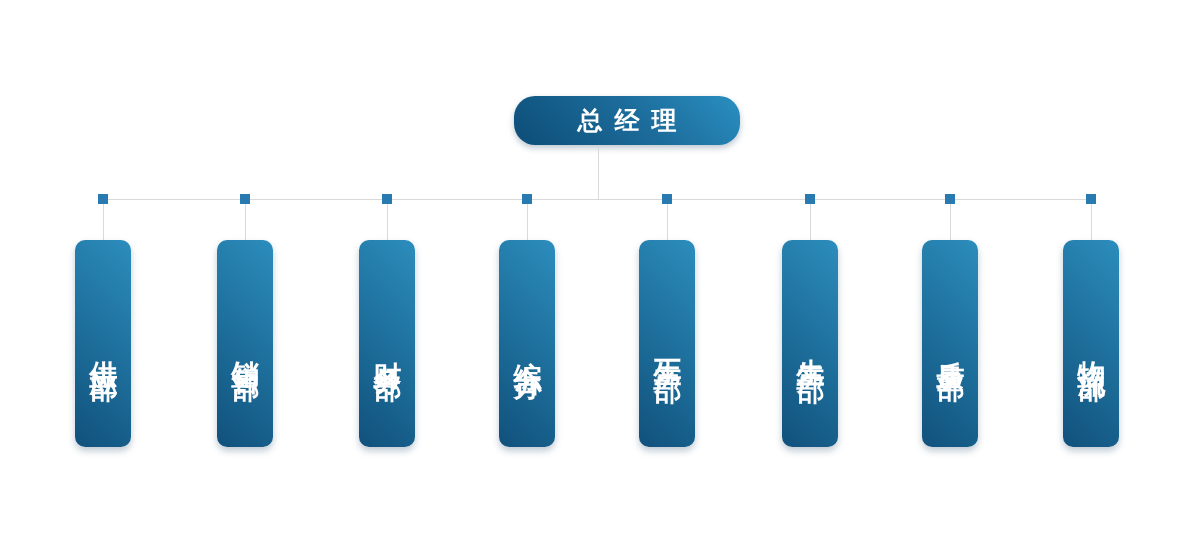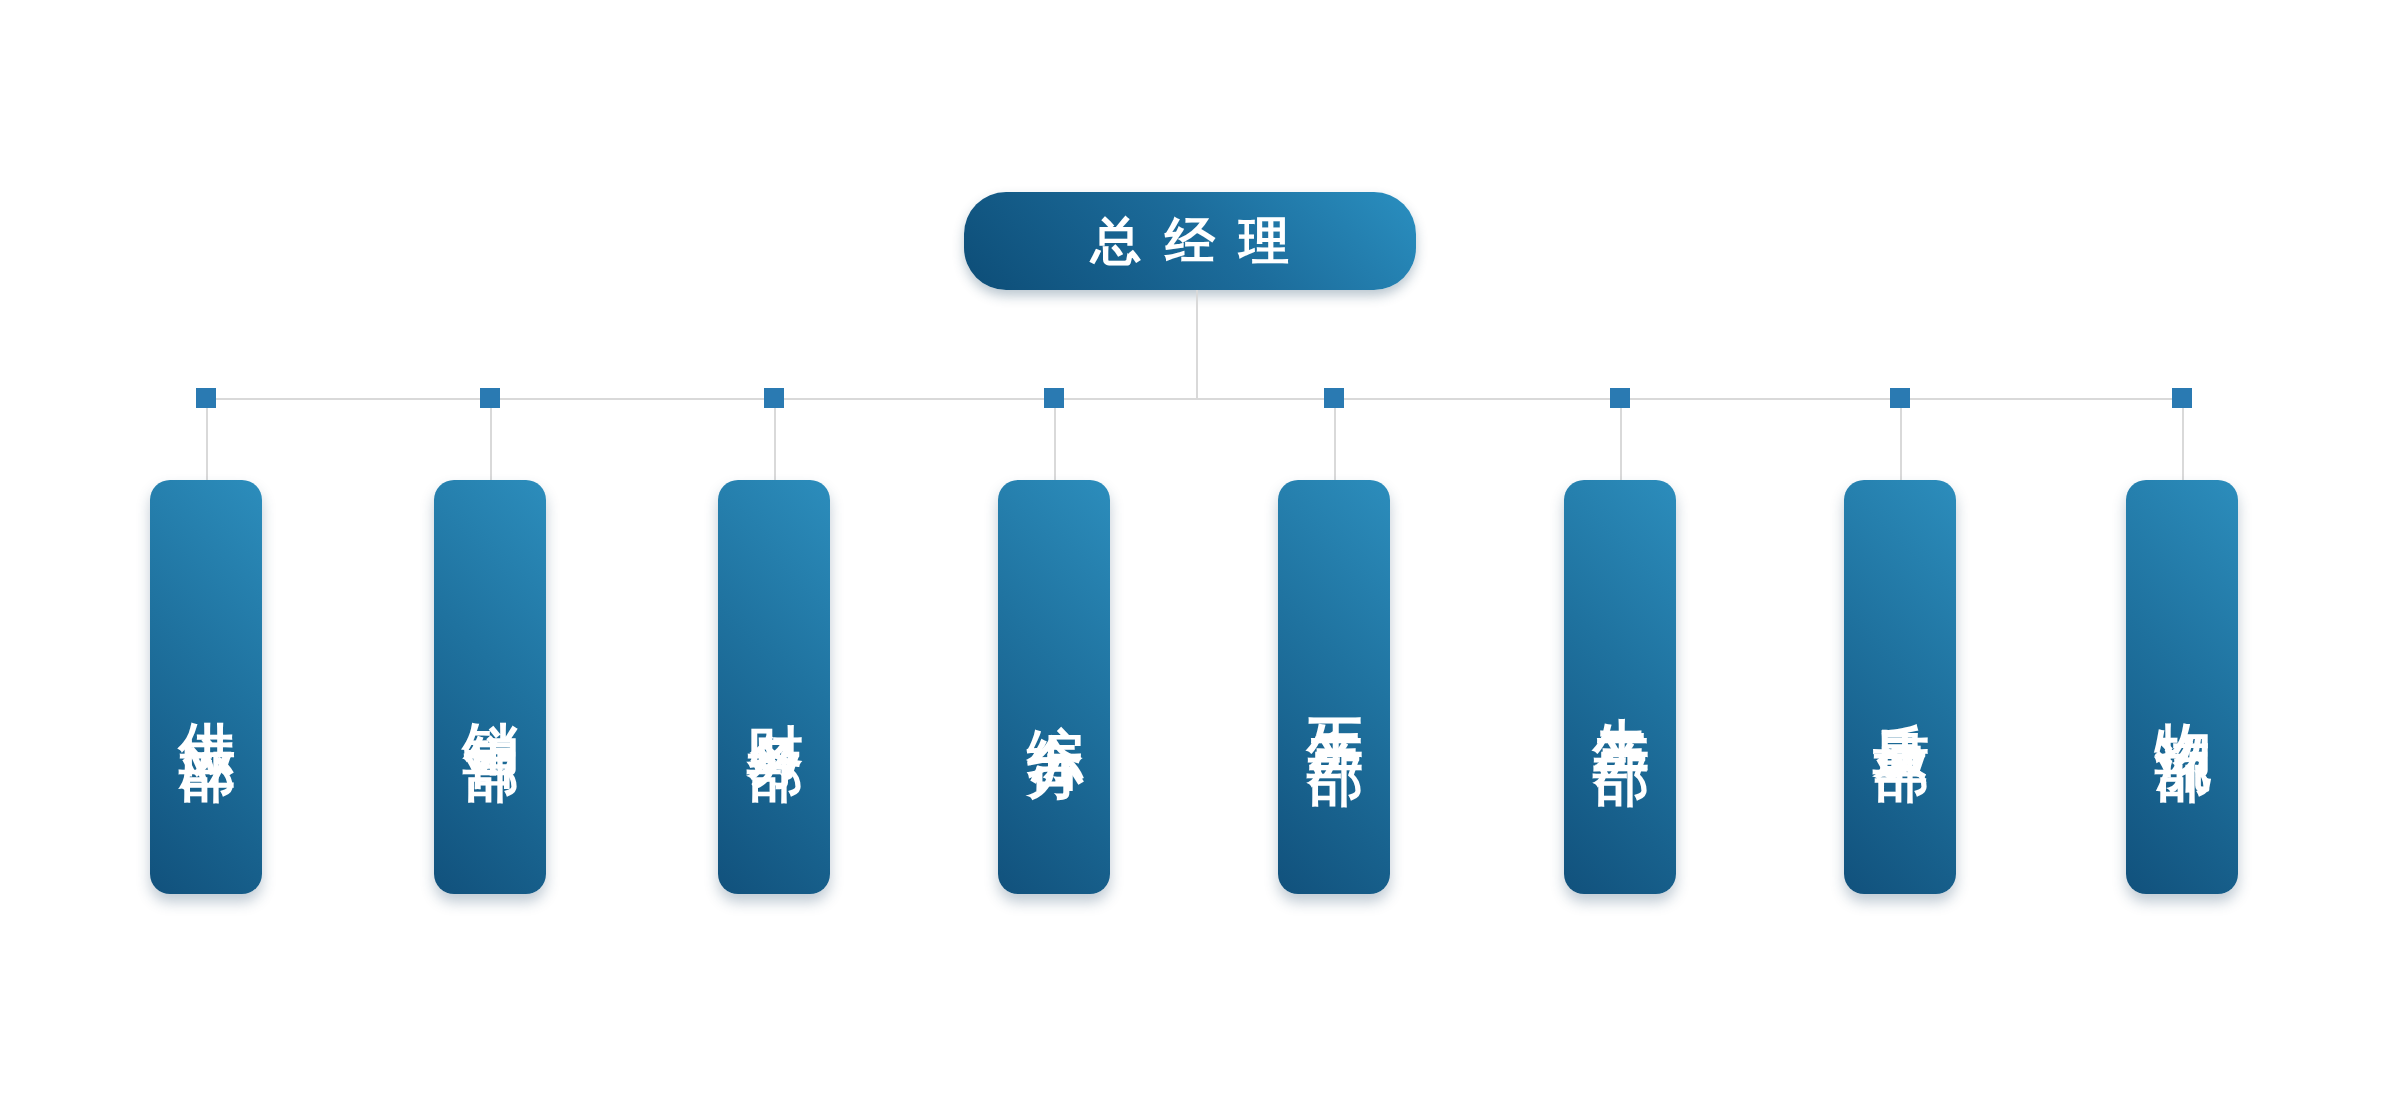--- a/index.html
+++ b/index.html
@@ -11,21 +11,21 @@
   .canvas {
     position: relative;
     width: 1200px;
     height: 548px;
     background: #ffffff;
     overflow: hidden;
   }
   
   .root-box {
     position: absolute;
-    left: 482px;
+    left: 514px;
     top: 96px;
     width: 226px;
     height: 49px;
     border-radius: 21px;
     background: linear-gradient(45deg, #0d4d77 0%, #1c6c9b 55%, #2a8fc0 100%);
     box-shadow: 0 3px 6px rgba(30, 70, 100, 0.30);
     display: flex;
     align-items: center;
     justify-content: center;
   }

